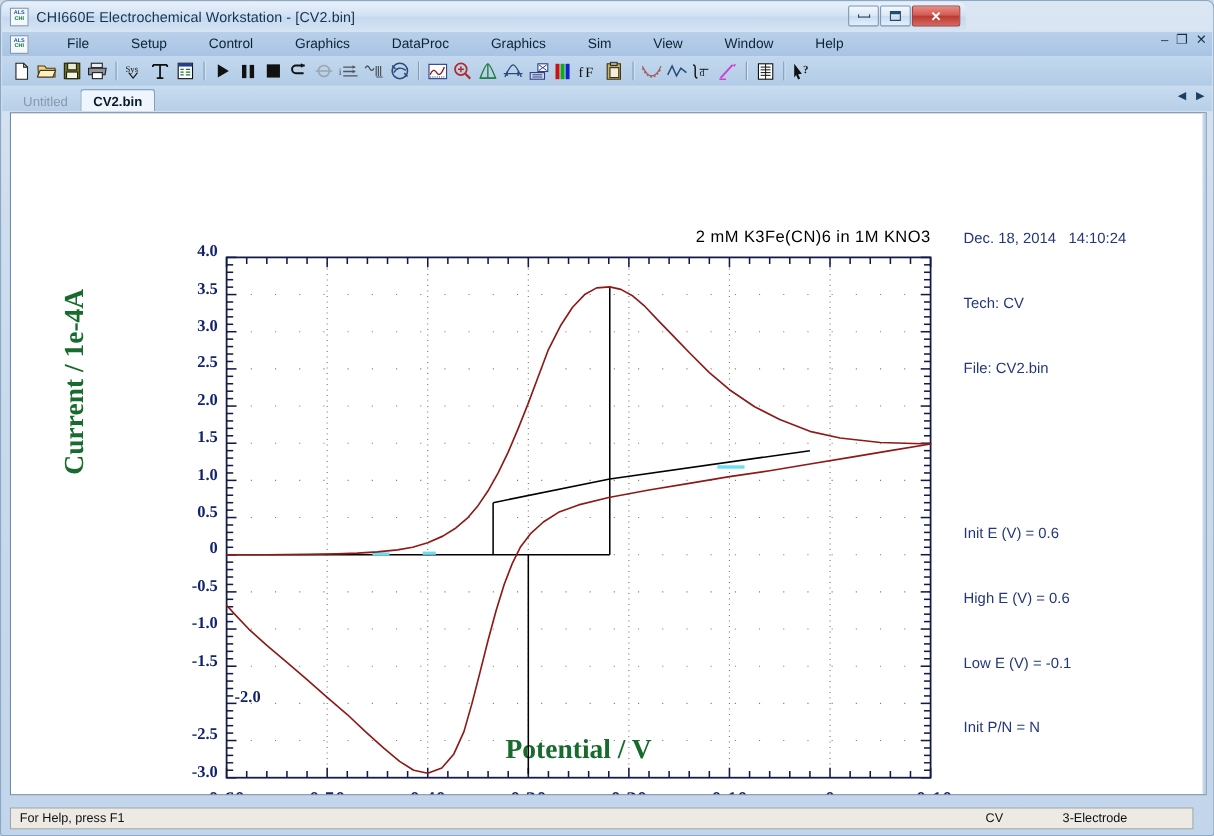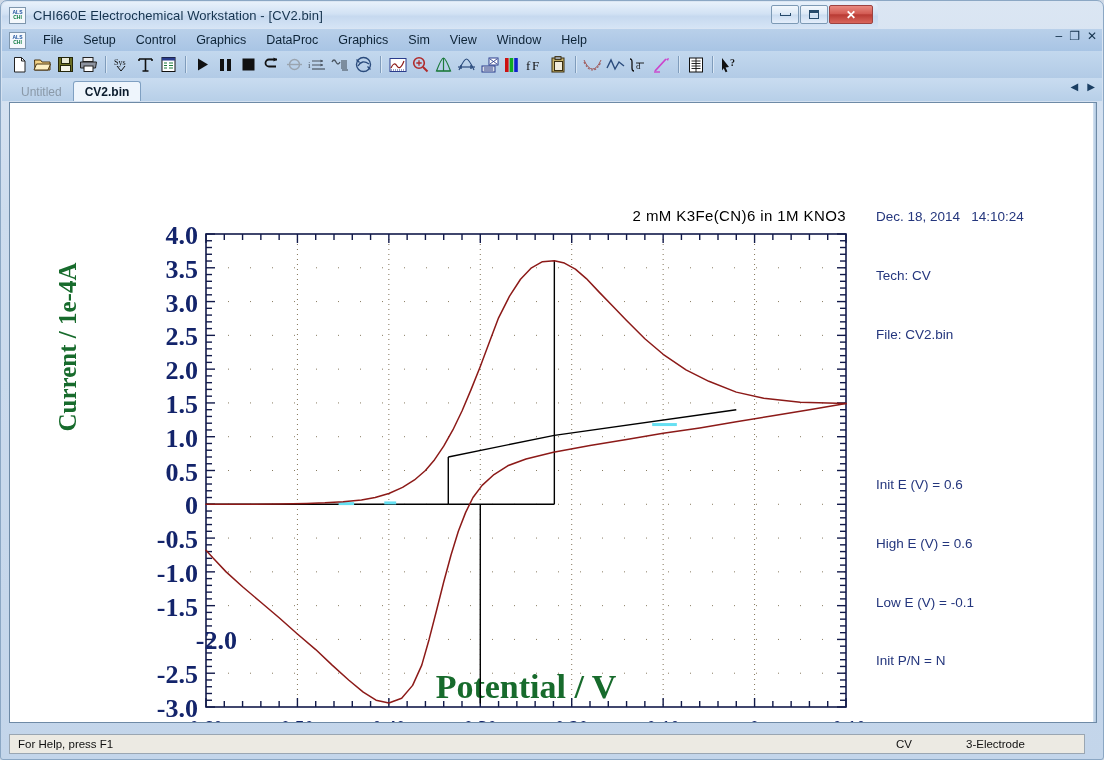--- a/index.html
+++ b/index.html
@@ -43,21 +43,21 @@
     width:44px;border:1px solid #9c4341;
     background:linear-gradient(180deg,#e98a80 0%,#d35c54 45%,#b93b34 52%,#d9665c 100%);
     color:#fff;font-weight:bold;font-size:12px;
   }
   .wbtn .mn{display:block;width:11px;height:3px;border:1px solid #264a6b;border-top:none;box-sizing:border-box;}
   .wbtn .mx{display:block;width:10px;height:9px;border:1px solid #264a6b;border-top-width:3px;box-sizing:border-box;}
   
   #menubar{
     position:absolute;left:1px;top:28px;width:1100px;height:22px;
     background:linear-gradient(180deg,#b9d0ea 0%,#a8c4e4 100%);
-    display:flex;align-items:center;padding-left:7px;box-sizing:border-box;gap:2px;
+    display:flex;align-items:center;padding-left:7px;box-sizing:border-box;gap:20px;
   }
   #menubar .mi{font-size:12.5px;color:#0d2336;padding:2px 9px;white-space:nowrap;}
   #mdi-controls{position:absolute;right:6px;top:30px;display:flex;gap:7px;align-items:center;font-size:12px;color:#13314c;}
   #mdi-controls span{line-height:11px;}
   
   #toolbar{
     position:absolute;left:1px;top:50px;width:1100px;height:27px;
     background:linear-gradient(180deg,#c3d8ee 0%,#b2cbe6 100%);
     display:flex;align-items:center;padding-left:6px;box-sizing:border-box;
   }
@@ -97,23 +97,23 @@
     position:absolute;left:196px;top:104px;width:640px;text-align:right;
     font-size:15px;color:#000000;font-family:"Liberation Sans",sans-serif;letter-spacing:.4px;
   }
   #ylabel{
     position:absolute;left:-52px;top:230px;width:220px;text-align:center;
     font-family:"Liberation Serif",serif;font-weight:bold;font-size:25px;color:#176b2c;
     transform:rotate(-90deg);transform-origin:center center;white-space:nowrap;
   }
   #xlabel{
     position:absolute;left:196px;top:565px;width:640px;text-align:center;
-    font-family:"Liberation Serif",serif;font-weight:bold;font-size:34px;color:#176b2c;
-  }
-  .ytick{position:absolute;right:0;font-family:"Liberation Serif",serif;font-weight:bold;font-size:26px;color:#13246b;text-align:right;white-space:nowrap;}
+    font-family:"Liberation Serif",serif;font-weight:bold;font-size:25px;color:#176b2c;
+  }
+  .ytick{position:absolute;right:0;font-family:"Liberation Serif",serif;font-weight:bold;font-size:15px;color:#13246b;text-align:right;white-space:nowrap;}
   .xtick{position:absolute;font-family:"Liberation Serif",serif;font-weight:bold;font-size:19px;color:#13246b;text-align:center;white-space:nowrap;}
   
   #infopanel{
     position:absolute;left:866px;top:26px;width:210px;
     font-size:13.5px;line-height:19.6px;color:#24367d;
     font-family:"Liberation Sans",sans-serif;white-space:pre;
   }
   #infopanel .grp{margin-bottom:13px;}
   #infopanel .grp:last-child{margin-bottom:0;}
   

